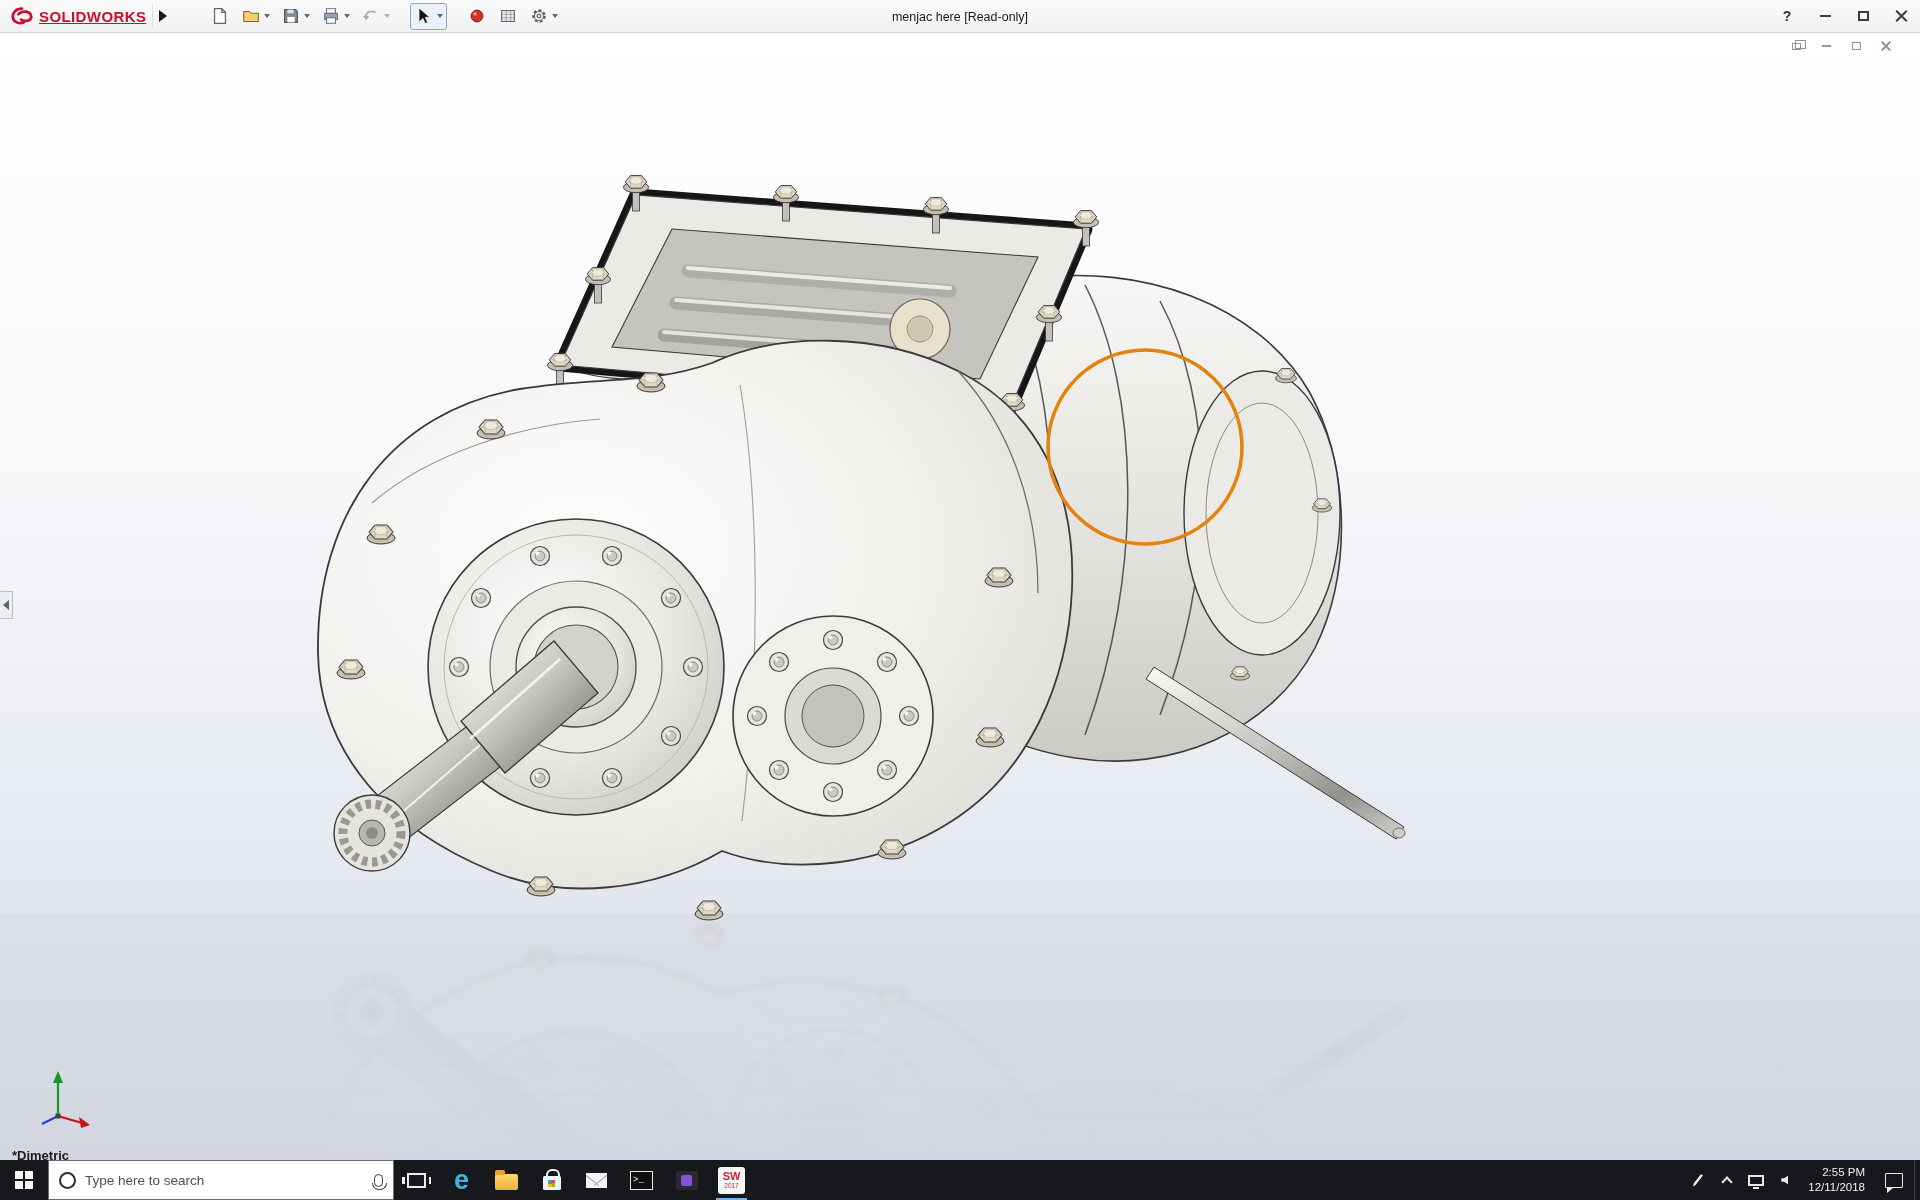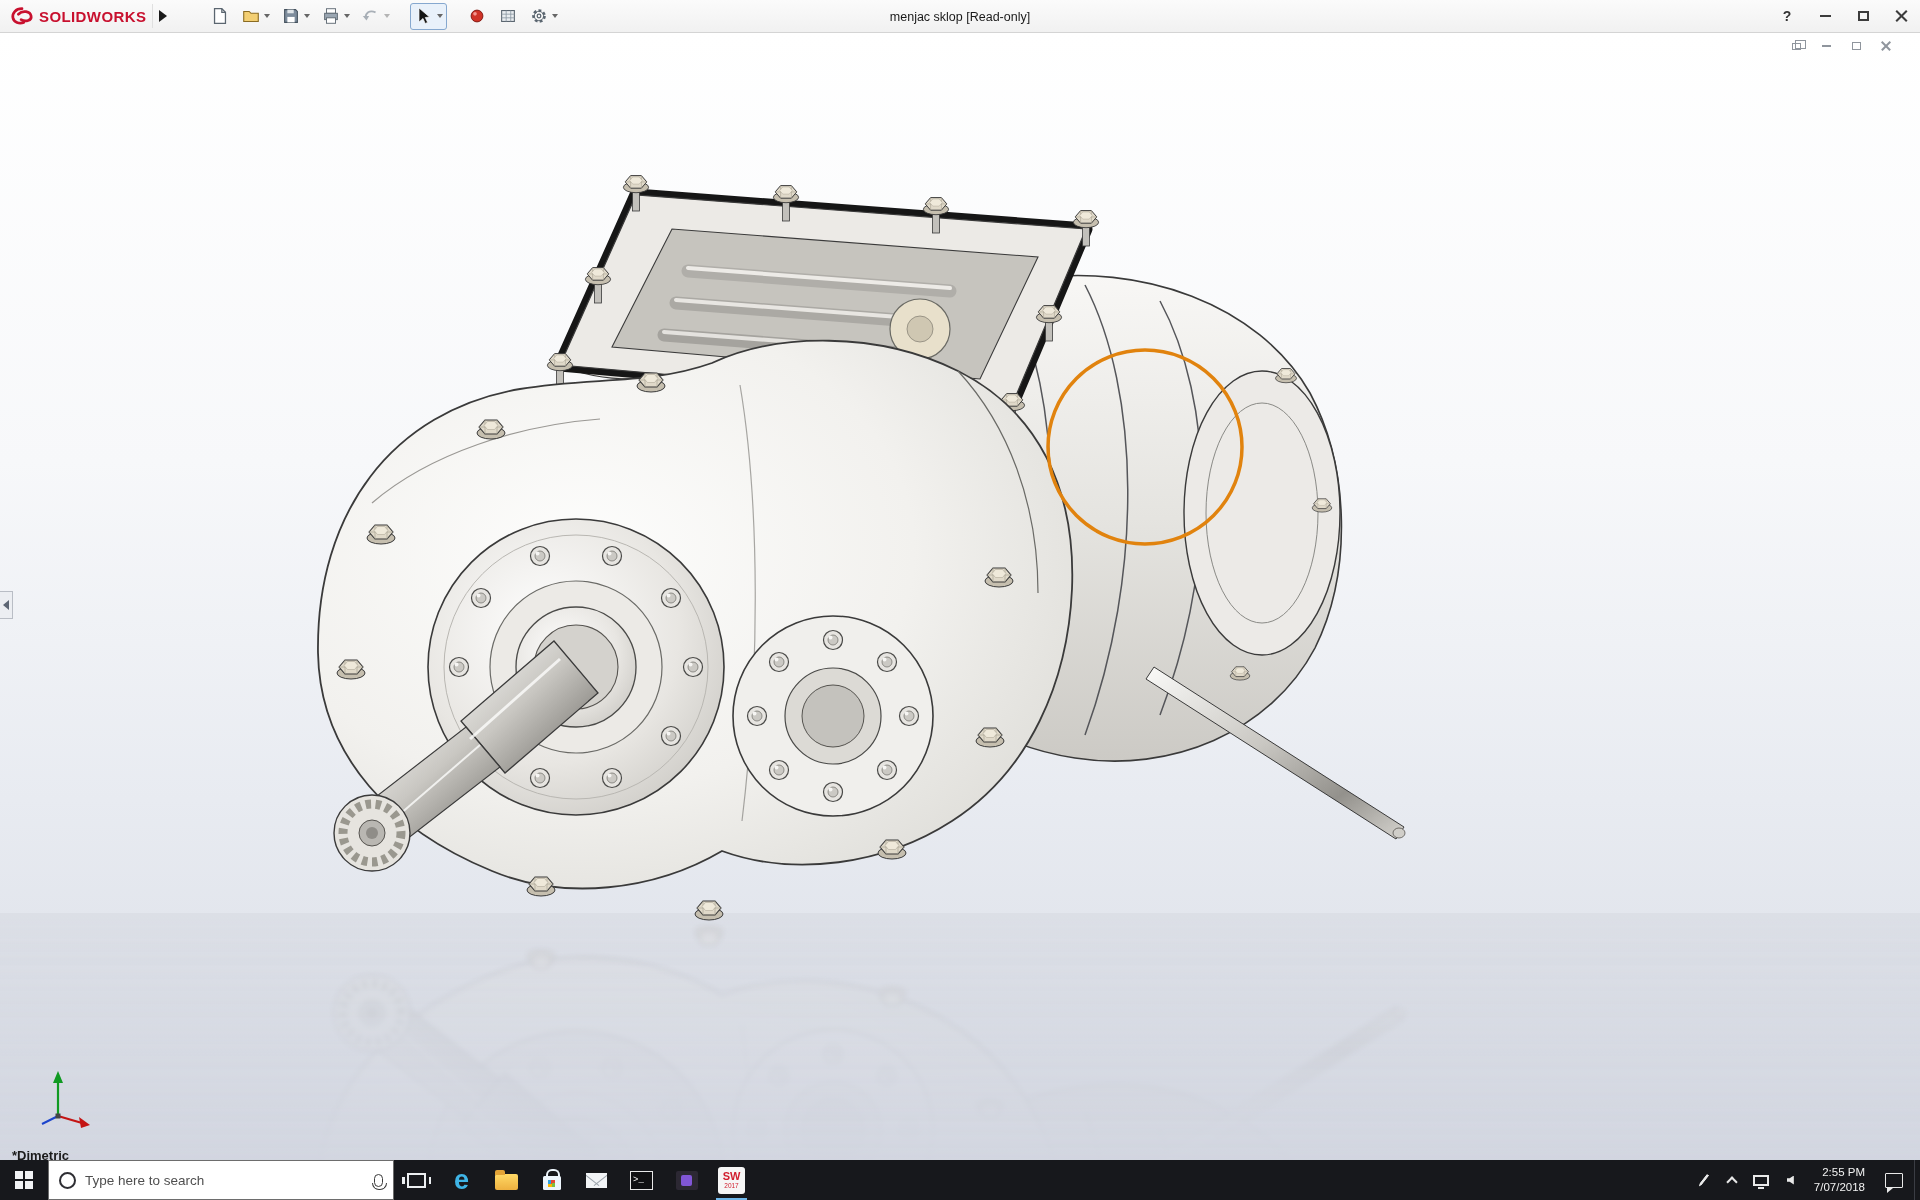--- a/index.html
+++ b/index.html
@@ -3,21 +3,21 @@
 <meta charset="utf-8">
 <style>
   * { box-sizing: border-box; margin:0; padding:0; }
   html,body { width:1920px; height:1200px; overflow:hidden; }
   body { position:relative; font-family:"Liberation Sans", sans-serif; background:#dcdfe6; }
 
   
   .titlebar { position:absolute; top:0; left:0; right:0; height:33px; background:linear-gradient(#fbfbfb,#f1f1f1);
               border-bottom:1px solid #d4d4d4; display:flex; align-items:center; z-index:20; }
   .logo { display:flex; align-items:center; gap:5px; padding:0 6px 0 10px; }
-  .brand { color:#c8102e; font-weight:bold; font-size:15px; letter-spacing:0.4px; }
+  .brand { color:#c8102e; font-weight:bold; font-size:15px; letter-spacing:0.4px;text-decoration:underline; }
   .expand-tab { width:20px; height:24px; display:flex; align-items:center; justify-content:center; border-left:1px solid #e0e0e0; }
   .tri-right { width:0; height:0; border-top:6px solid transparent; border-bottom:6px solid transparent; border-left:8px solid #1a1a1a; }
   .tools { display:flex; align-items:center; gap:3px; margin-left:34px; }
   .tool { height:27px; padding:0 3px; display:flex; align-items:center; justify-content:center; border-radius:3px; border:1px solid transparent; }
   .tool.active { border:1px solid #86a8cf; background:#e9f1fa; }
   .tool.disabled { opacity:.45; }
   .caret { width:0; height:0; border-left:3.5px solid transparent; border-right:3.5px solid transparent; border-top:4.5px solid #666; margin-left:3px; }
   .gap { width:10px; }
   .title-center { position:absolute; left:0; right:0; top:0; height:33px; display:flex; align-items:center; justify-content:center;
                   font-size:12.5px; color:#1a1a1a; pointer-events:none; }
@@ -177,21 +177,21 @@
     <div class="tool">
       <svg class="icon-box" viewBox="0 0 22 22">
         <circle cx="11" cy="11" r="6" fill="none" stroke="#5b6670" stroke-width="3" stroke-dasharray="3 2.4"></circle>
         <circle cx="11" cy="11" r="5.2" fill="none" stroke="#5b6670" stroke-width="1"></circle>
         <circle cx="11" cy="11" r="2" fill="none" stroke="#5b6670" stroke-width="1.4"></circle>
       </svg>
         <div class="caret"></div>
     </div>
   </div>
 
-  <div class="title-center">menjac sklop [Read-only]</div>
+  <div class="title-center">menjac here [Read-only]</div>
 
   <div class="winbtns">
     <div class="winbtn">
         <span>?</span>
       </div>
     <div class="winbtn">
         <div class="min-glyph"></div>
       </div>
     <div class="winbtn">
         <div class="max-glyph"></div>
@@ -442,20 +442,20 @@
         <div class="chev"></div>
       </div>
     <div class="trayicon">
         <div class="net"></div>
       </div>
     <div class="trayicon">
         <div class="vol"></div>
       </div>
     <div class="clock">
       <span>2:55 PM</span>
-      <span>7/07/2018</span>
+      <span>12/11/2018</span>
     </div>
     <div class="actioncell">
         <div class="action"></div>
       </div>
     <div class="showdesk"></div>
   </div>
 </div>
 
 </body></html>

